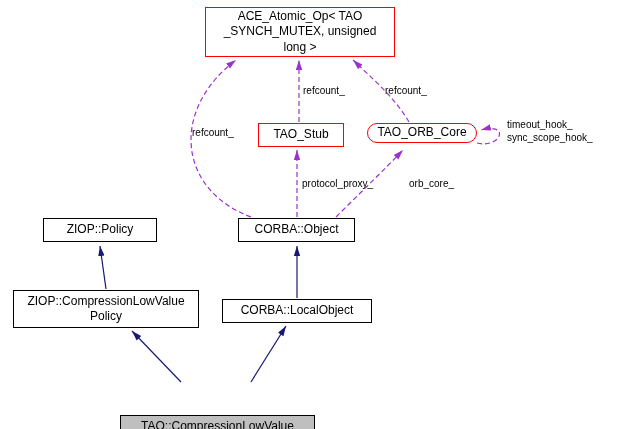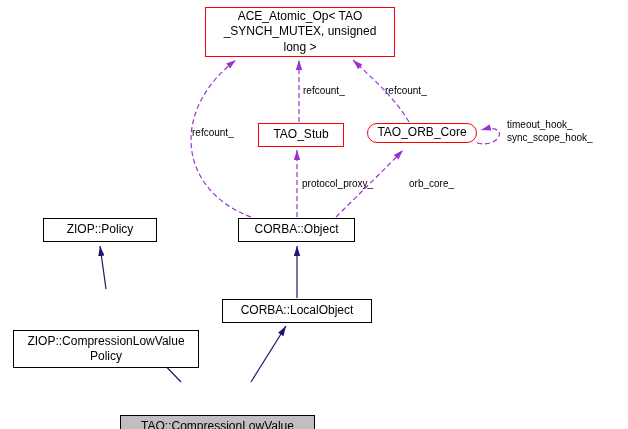--- a/index.html
+++ b/index.html
@@ -69,21 +69,21 @@
 long &gt;</div>
 
   <div class="node red" style="left:258px;top:123px;width:86px;height:24px;">TAO_Stub</div>
 
   <div class="node red" style="left:367px;top:123px;width:110px;height:20px;border-radius:10px;">TAO_ORB_Core</div>
 
   <div class="node" style="left:43px;top:218px;width:114px;height:24px;">ZIOP::Policy</div>
 
   <div class="node" style="left:238px;top:218px;width:117px;height:24px;">CORBA::Object</div>
 
-  <div class="node" style="left:13px;top:290px;width:186px;height:38px;margin-top:40px;">ZIOP::CompressionLowValue
+  <div class="node" style="left:13px;top:290px;width:186px;height:38px;">ZIOP::CompressionLowValue
 Policy</div>
 
   <div class="node" style="left:222px;top:299px;width:150px;height:24px;">CORBA::LocalObject</div>
 
   <div class="node current" style="left:120px;top:383px;width:195px;height:38px;margin-top:32px;">TAO::CompressionLowValue
 Policy</div>
 
   <div class="edge-label" style="left:192px;top:127px;">refcount_</div>
 
   <div class="edge-label" style="left:303px;top:85px;">refcount_</div>

